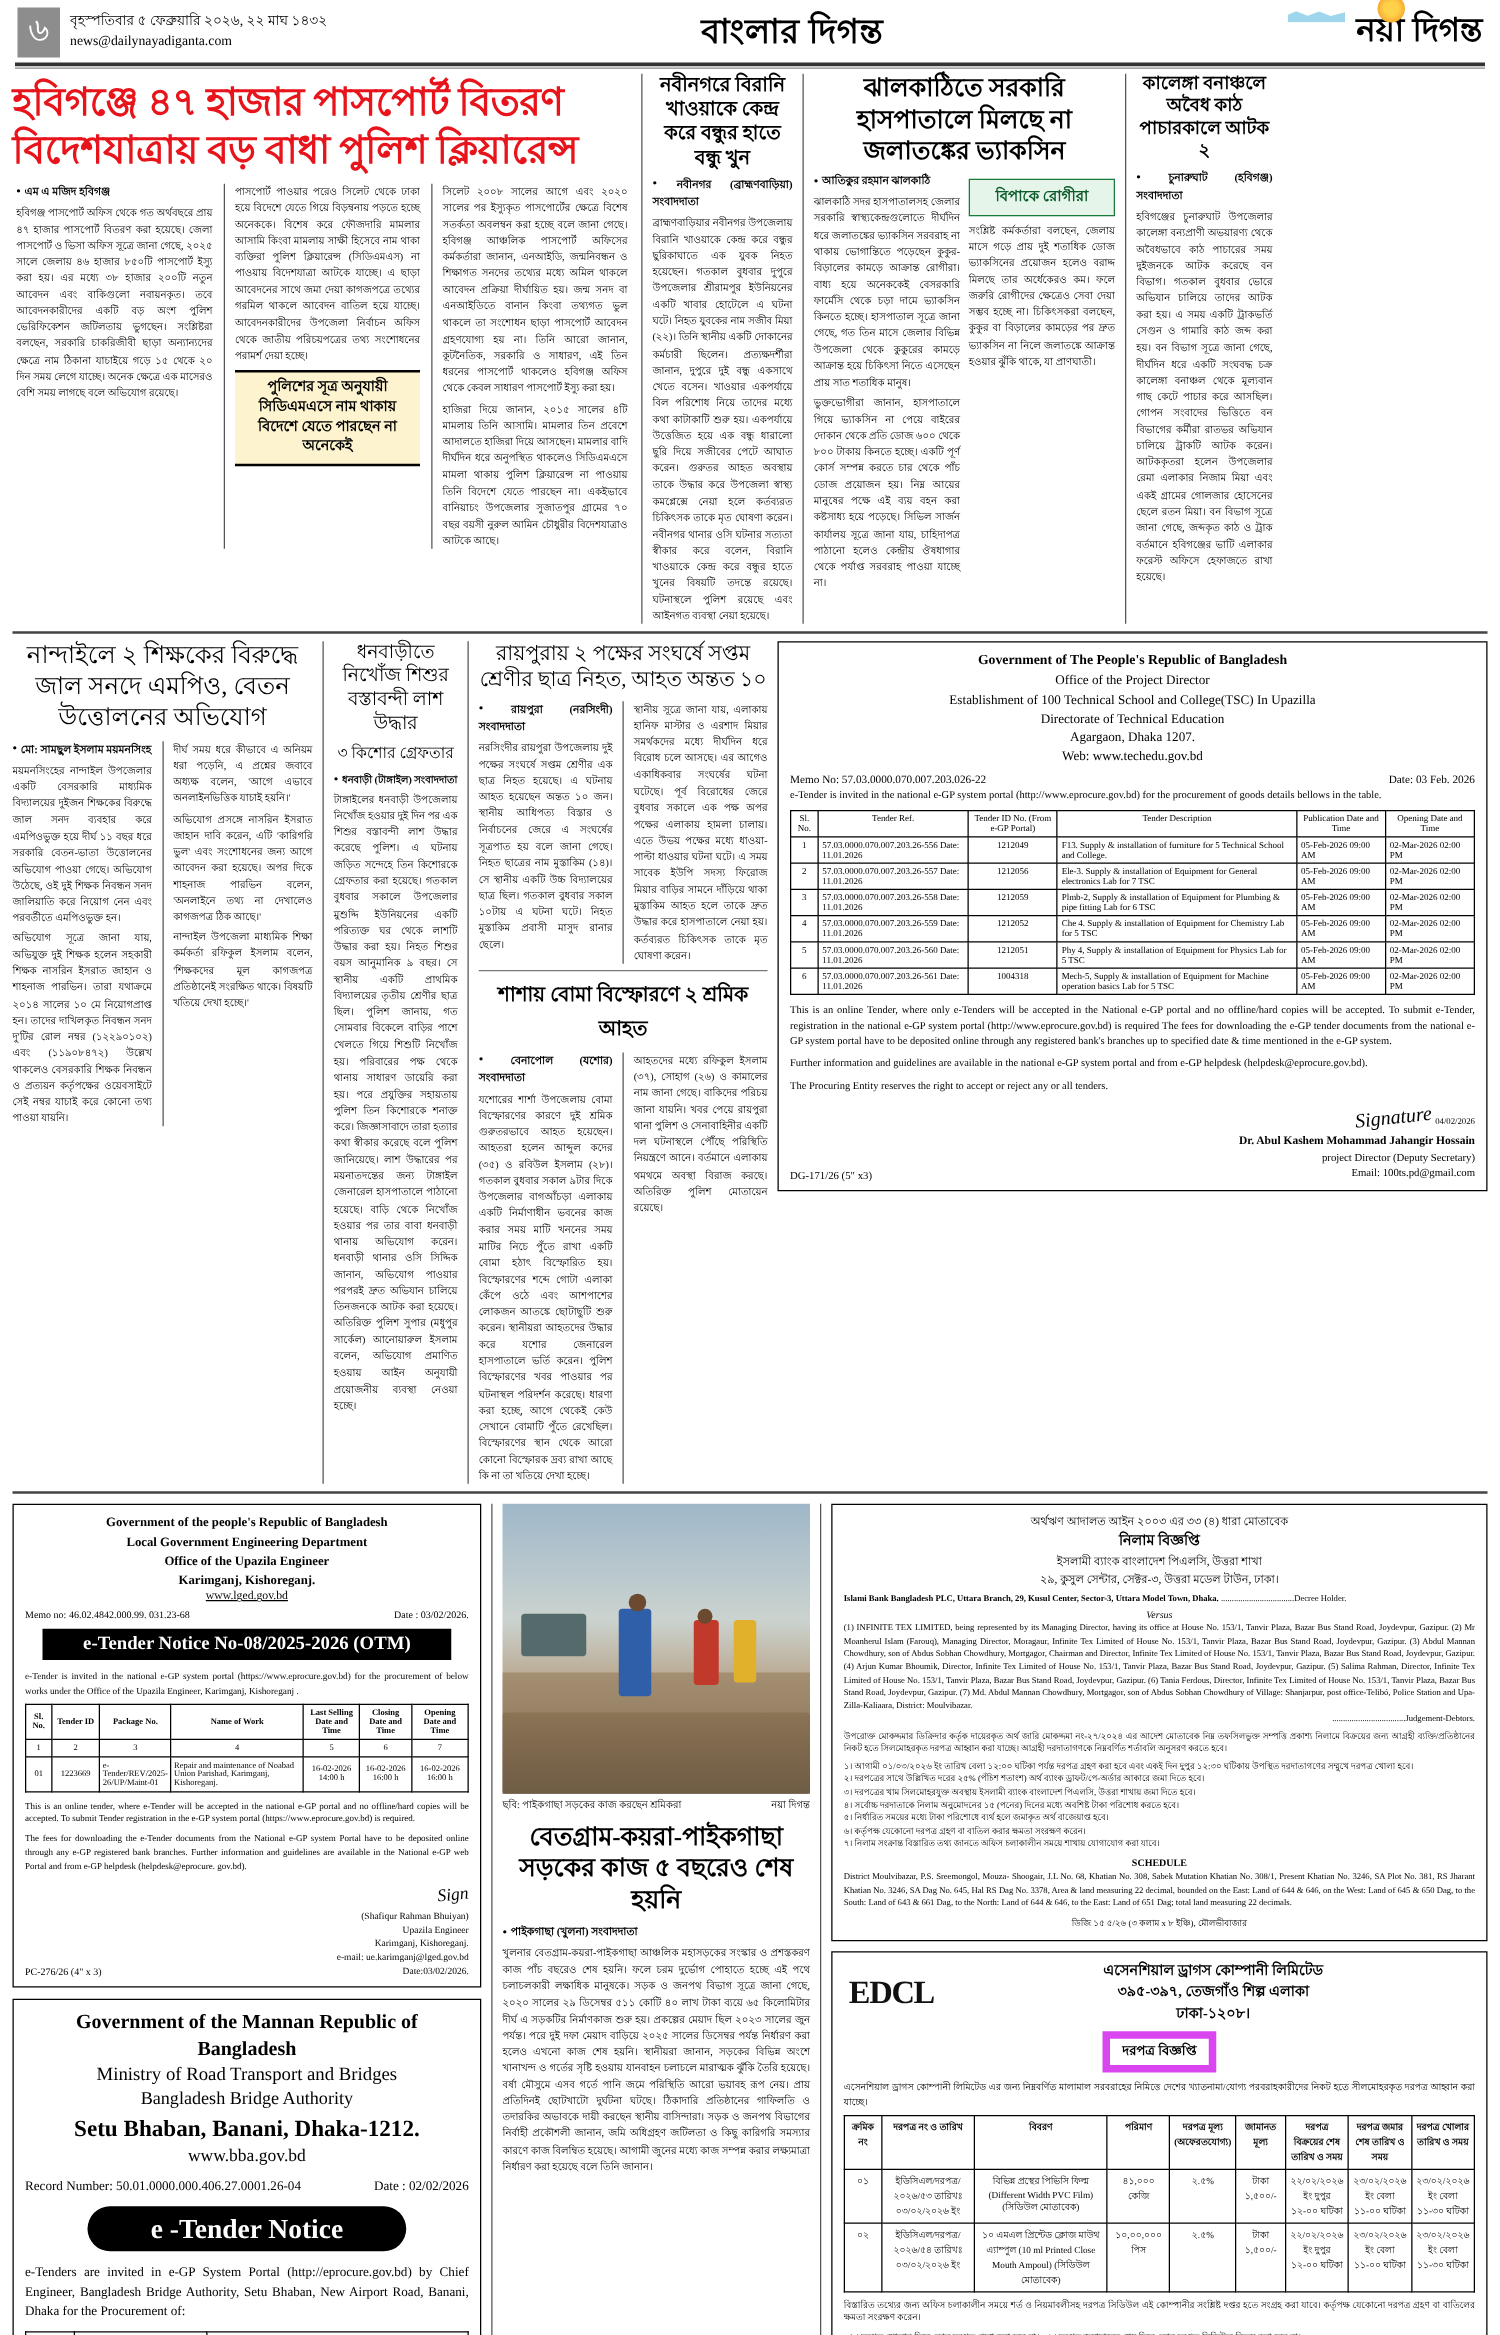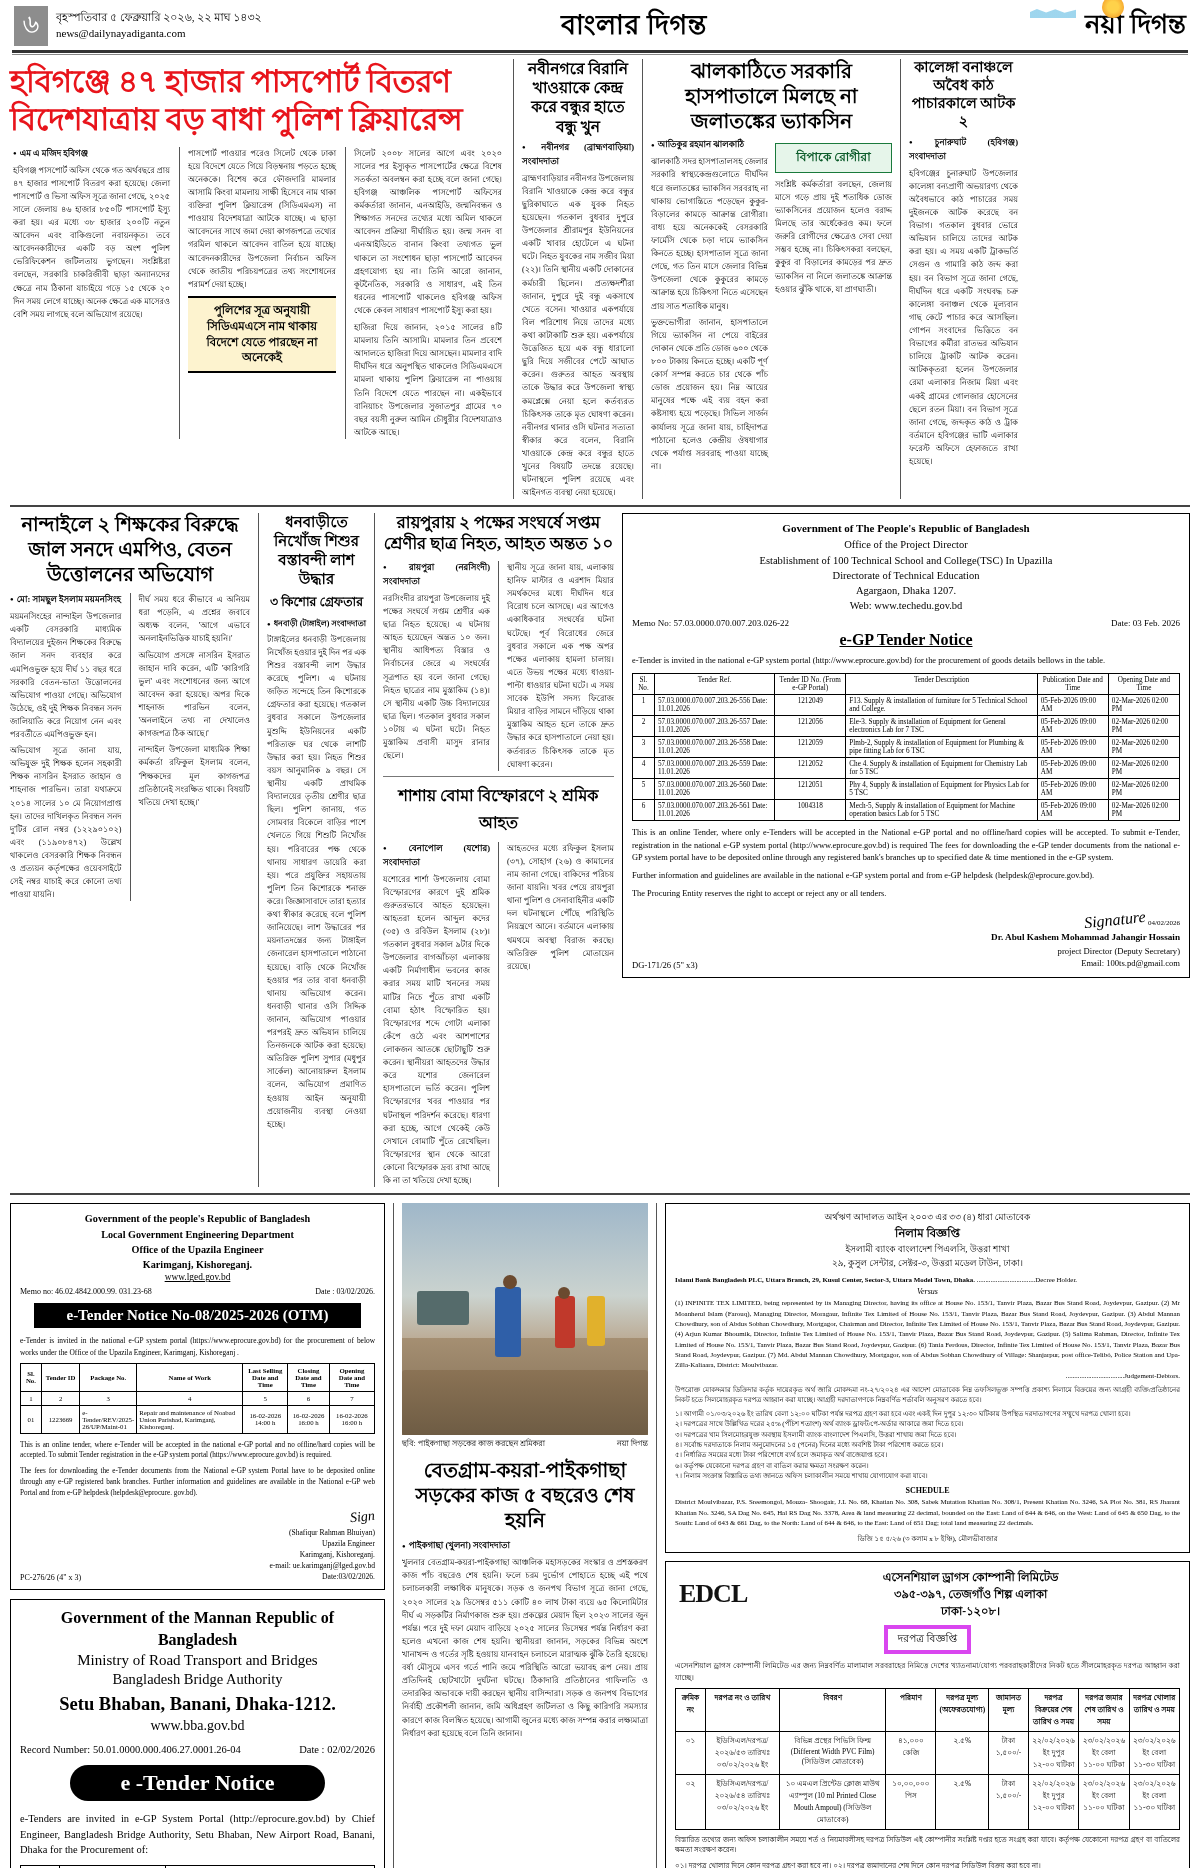--- a/index.html
+++ b/index.html
@@ -69,21 +69,21 @@
     border:1px solid #1a7a3c; background:#e6f5ea; color:#0d5c2b;
     text-align:center; font-weight:bold; font-size:12px; padding:4px 0; margin:5px 0;
   }
   .subcols2 { display:flex; gap:7px; }
   .subcols2 > div { flex:1; }
 
   
   .mid { display:flex; gap:8px; margin-top:6px; }
   .mid-left { width:240px; }
   .mid-h {
-    font-weight:bold; font-size:19.5px; line-height:1.26; text-align:center; margin-bottom:6px;
+    font-weight:normal; font-size:19.5px; line-height:1.26; text-align:center; margin-bottom:6px;
   }
   .mid-h.sm { font-size:15px; }
   .mid-h.md { font-size:16.5px; }
   .mid-body { display:flex; gap:8px; }
   .mid-body > div { flex:1; font-size:8.1px; line-height:1.62; text-align:justify; }
   .mid-c2 { width:108px; }
   .mid-c3 { width:240px; }
   .mid-bomb-h { font-weight:bold; font-size:16px; text-align:center; margin:6px 0 5px; }
 
   
@@ -157,21 +157,21 @@
   .sched { font-size:6.9px; line-height:1.5; text-align:justify; }
 
   
   .edcl-wrap { border:1.5px solid #000; padding:7px 9px; margin-top:8px; }
   .edcl-top { display:flex; align-items:center; gap:10px; }
   .edcl-logo {
     font-family:"Liberation Serif",serif; font-weight:bold; font-size:26px;
     letter-spacing:-1px; color:#111; border:0; padding:0 4px;
   }
   .edcl-addr { flex:1; text-align:center; font-size:11.5px; font-weight:bold; line-height:1.45; }
-  .edcl-badge { text-align:center; font-weight:normal; font-size:10.5px; border:4px solid #d946ef; padding:2px 10px; display:inline-block; margin:6px auto; }
+  .edcl-badge { text-align:center; font-weight:bold; font-size:10.5px; border:6px solid #d946ef; padding:2px 10px; display:inline-block; margin:6px auto; }
   table.edcl { width:100%; border-collapse:collapse; font-size:7.4px; }
   table.edcl th, table.edcl td { border:1px solid #000; padding:3px 3px; vertical-align:top; text-align:center; }
   .edcl-foot { font-size:7.2px; line-height:1.5; text-align:justify; margin-top:5px; }
 </style>
 </head>
 <body>
 
 <div class="page">
 
   <div class="masthead">
@@ -303,21 +303,20 @@
           <div class="nt-sub">Office of the Project Director</div>
           <div class="nt-sub">Establishment of 100 Technical School and College(TSC) In Upazilla</div>
           <div class="nt-sub">Directorate of Technical Education</div>
           <div class="nt-sub">Agargaon, Dhaka 1207.</div>
           <div class="nt-sub">Web: www.techedu.gov.bd</div>
         </div>
         <div class="nt-memo">
           <span>Memo No: 57.03.0000.070.007.203.026-22</span>
           <span>Date: 03 Feb. 2026</span>
         </div>
-        <div class="egp-title">e-GP Tender Notice</div>
         <div class="nt-small">e-Tender is invited in the national e-GP system portal (http://www.eprocure.gov.bd) for the procurement of goods details bellows in the table.</div>
         <table class="tn" style="margin-top:5px">
           <thead>
             <tr>
               <th style="width:4%">Sl. No.</th>
               <th style="width:22%">Tender Ref.</th>
               <th style="width:13%">Tender ID No. (From e-GP Portal)</th>
               <th style="width:35%">Tender Description</th>
               <th style="width:13%">Publication Date and Time</th>
               <th style="width:13%">Opening Date and Time</th>

